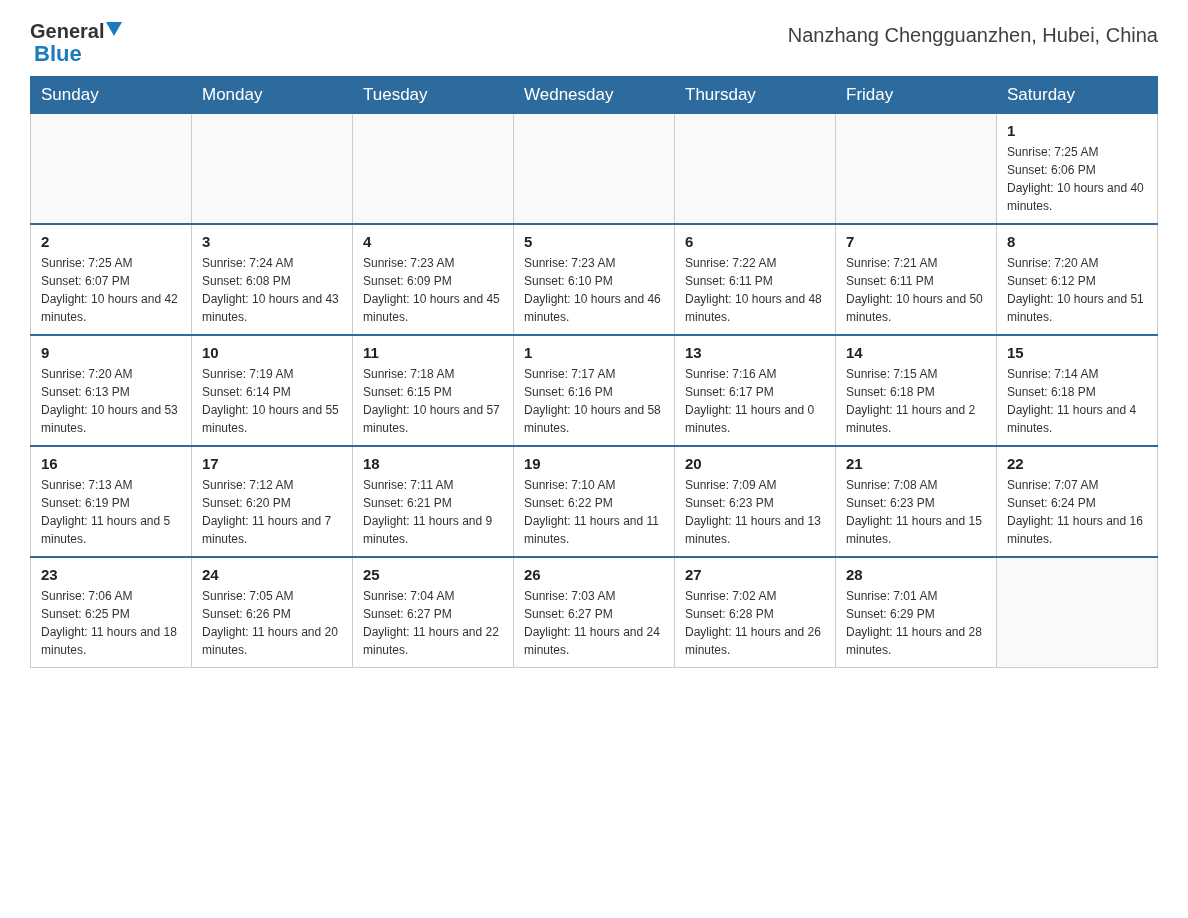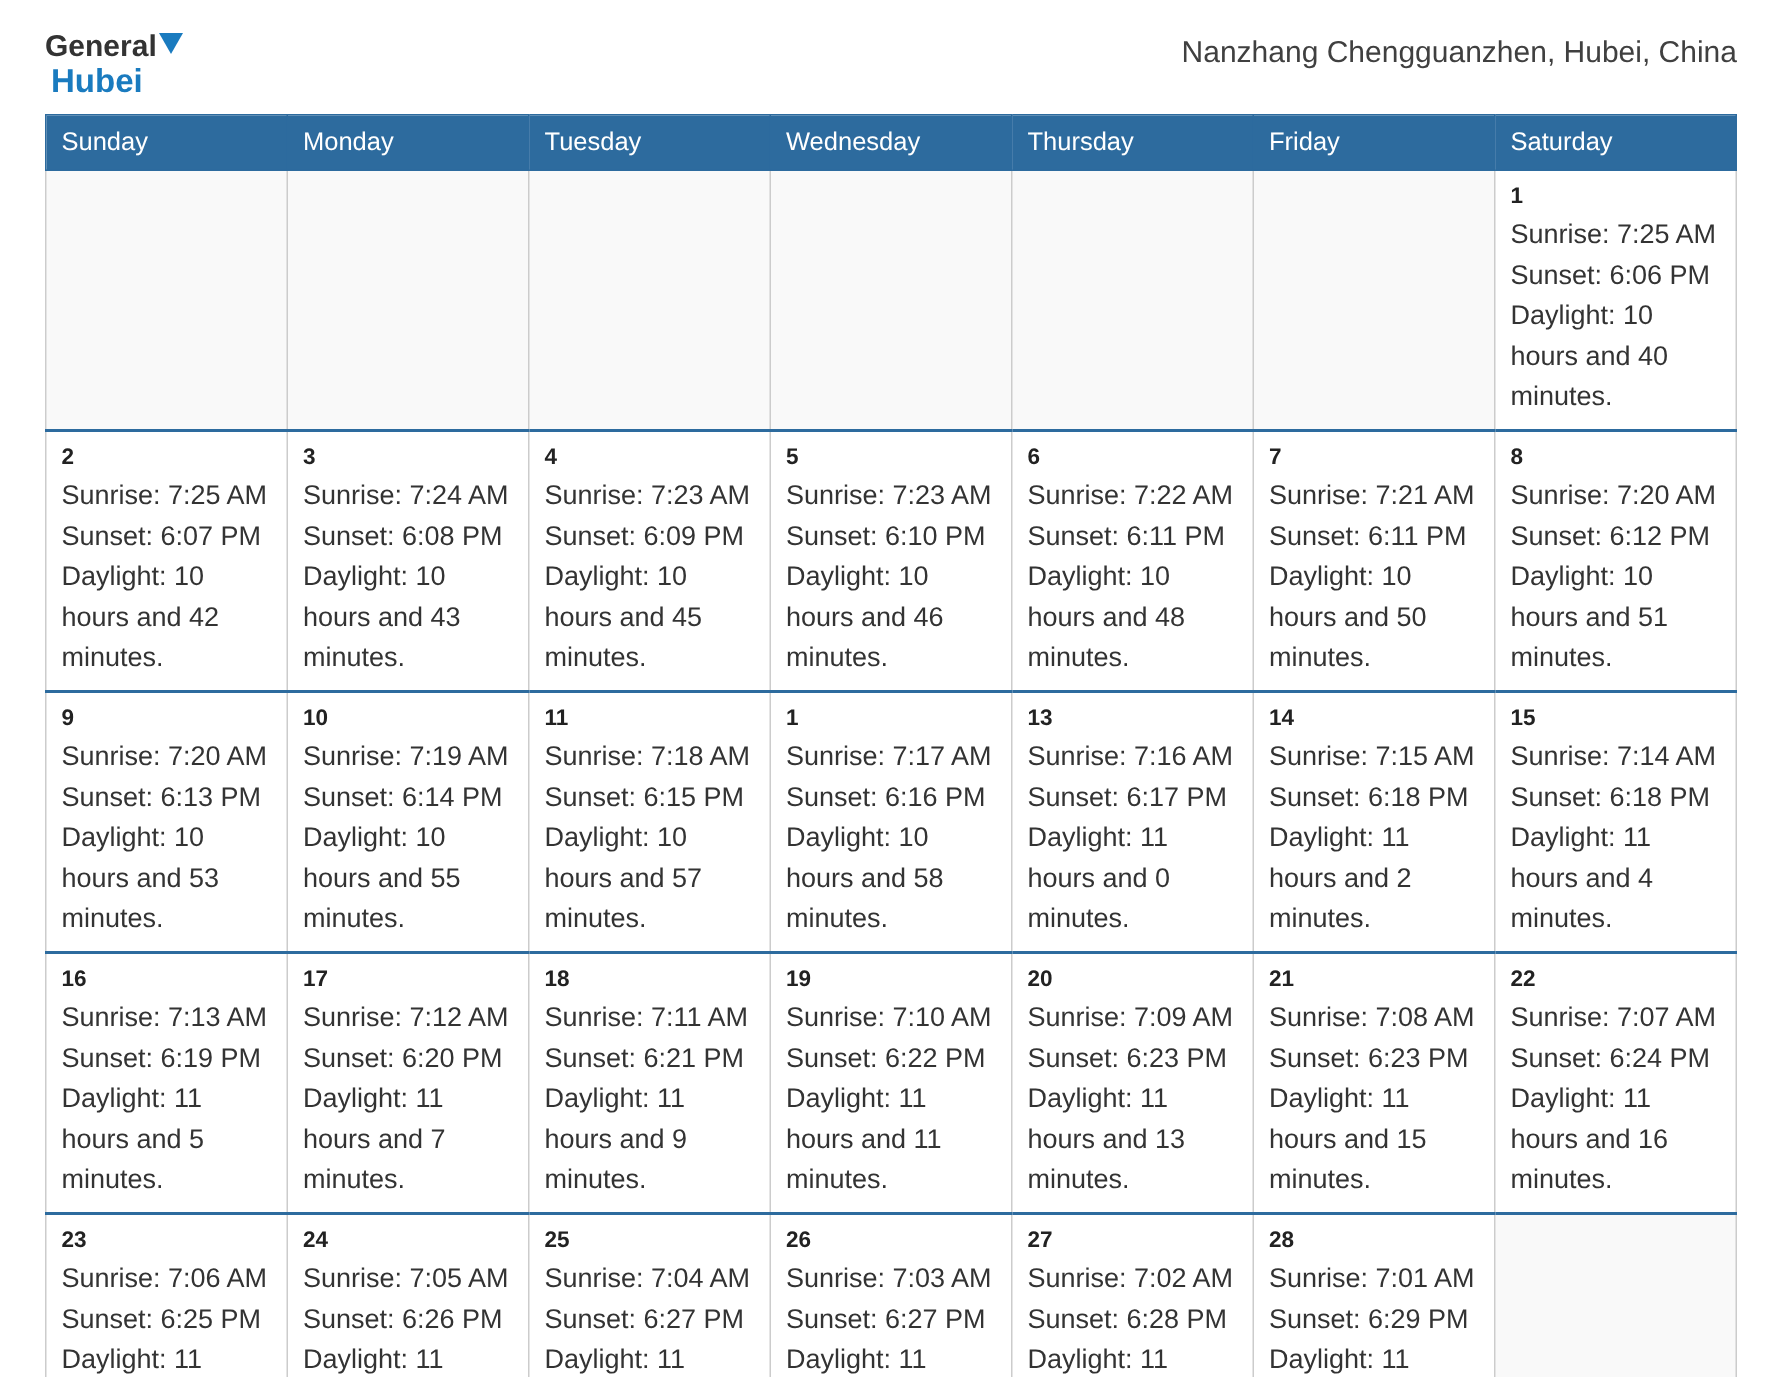--- a/index.html
+++ b/index.html
@@ -83,39 +83,39 @@
     .calendar-table td.empty {
       background: #f9f9f9;
     }
     .day-number {
       font-size: 15px;
       font-weight: bold;
       color: #222;
       margin-bottom: 4px;
     }
     .day-info {
-      font-size: 18px;
+      font-size: 12px;
       color: #333;
       line-height: 1.5;
     }
     .row-border td {
       border-top: 2px solid #2d6b9e;
     }
   </style>
 </head>
 <body>
 
 <div class="header-area">
   <div class="logo-area">
     <div style="display:flex; align-items:center;">
       <span class="logo-text">General</span>
       <span class="logo-triangle"></span>
     </div>
     <div style="margin-left: 4px;">
-      <span class="logo-text blue" style="color:#1a7bbf; font-size:22px;">Hubei</span>
+      <span class="logo-text blue" style="color:#1a7bbf; font-size:22px;">Blue</span>
     </div>
   </div>
   <div class="title-area">
     <div class="calendar-subtitle">Nanzhang Chengguanzhen, Hubei, China</div>
   </div>
 </div>
 
 <table class="calendar-table">
   <thead>
     <tr>

